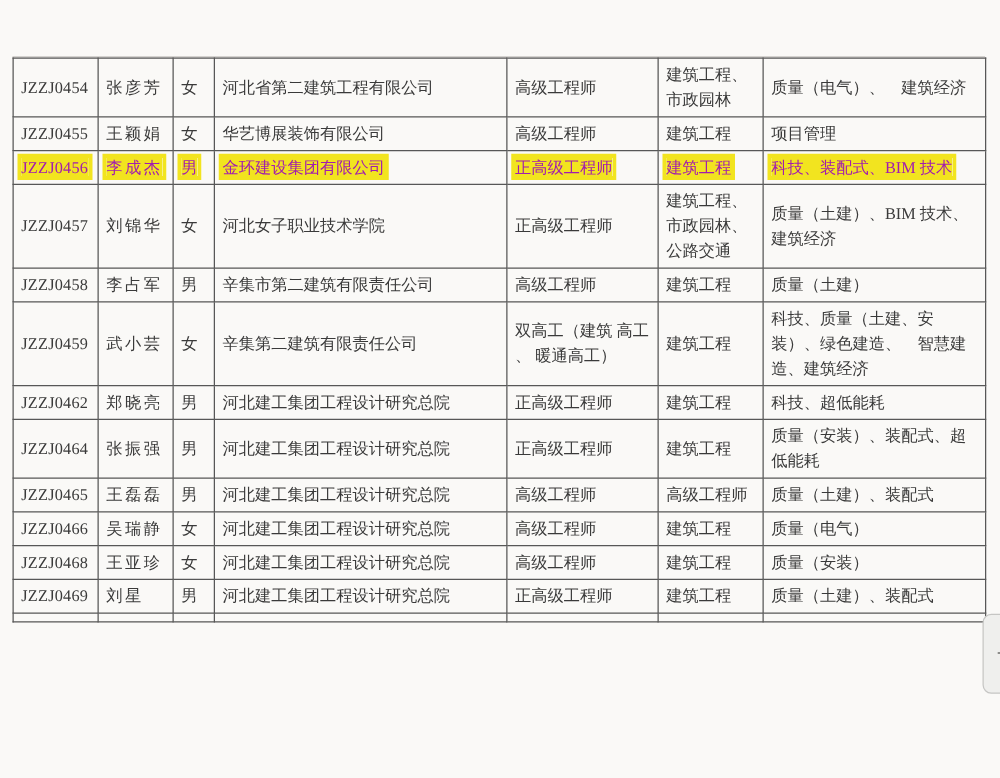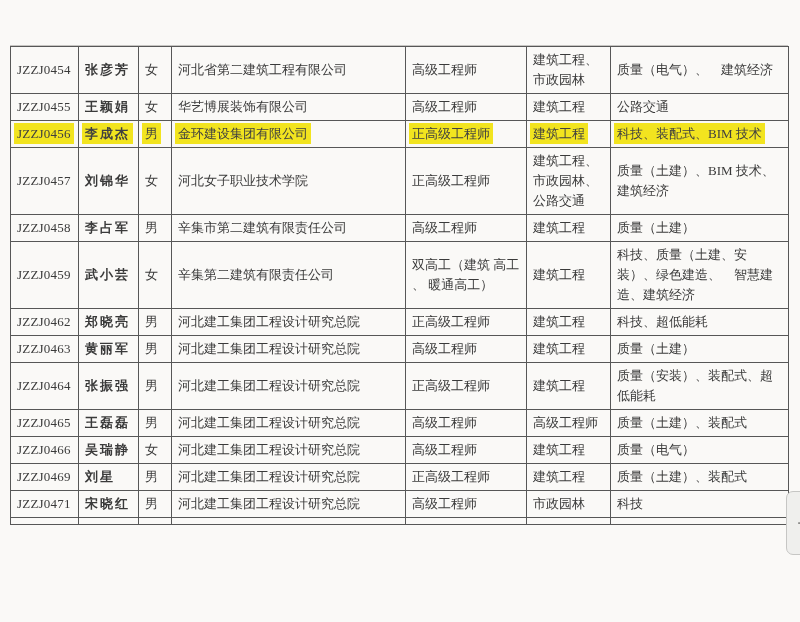--- a/index.html
+++ b/index.html
@@ -27,35 +27,35 @@
     border:1px solid #575757;
     padding:3px 6px;
     line-height:20px;
     font-size:13px;
     vertical-align:middle;
     word-break:break-all;
     overflow:hidden;
   }
   table.doc-table tr{min-height:26px;}
   td.col-id{font-size:14px;padding-left:4px;letter-spacing:0.2px;}
-  td.col-name{letter-spacing:2px;font-weight:bold;}
+  td.col-name{letter-spacing:2px;}
   .col-w-id{width:68px;}
   .col-w-name{width:60px;}
   .col-w-gender{width:33px;}
   .col-w-company{width:234px;}
   .col-w-title{width:121px;}
   .col-w-field{width:84px;}
   .col-w-specialty{width:178px;}
   .txt{display:inline;}
   tr.hl-row .txt{
     background:#f2e41f;
     box-shadow:0 0 0 3px #f2e41f;
     -webkit-box-decoration-break:clone;
     box-decoration-break:clone;
-    color:#404040;
+    color:#a21caf;
   }
   .float-plus{
     position:absolute;left:786px;top:455px;width:34px;height:62px;
     background:#efefed;border:1px solid #c6c6c4;border-radius:7px;
     display:flex;align-items:center;justify-content:center;
     font-size:24px;color:#8d8d8b;
     font-family:"Liberation Sans",sans-serif;
   }
 </style>
 </head>
@@ -84,21 +84,21 @@
           <td class="col-field"><span class="txt">建筑工程、市政园林</span></td>
           <td class="col-specialty"><span class="txt">质量（电气）、　建筑经济</span></td>
         </tr>
         <tr>
           <td class="col-id"><span class="txt">JZZJ0455</span></td>
           <td class="col-name"><span class="txt">王颖娟</span></td>
           <td class="col-gender"><span class="txt">女</span></td>
           <td class="col-company"><span class="txt">华艺博展装饰有限公司</span></td>
           <td class="col-title"><span class="txt">高级工程师</span></td>
           <td class="col-field"><span class="txt">建筑工程</span></td>
-          <td class="col-specialty"><span class="txt">公路交通</span></td>
+          <td class="col-specialty"><span class="txt">项目管理</span></td>
         </tr>
         <tr class="hl-row">
           <td class="col-id"><span class="txt">JZZJ0456</span></td>
           <td class="col-name"><span class="txt">李成杰</span></td>
           <td class="col-gender"><span class="txt">男</span></td>
           <td class="col-company"><span class="txt">金环建设集团有限公司</span></td>
           <td class="col-title"><span class="txt">正高级工程师</span></td>
           <td class="col-field"><span class="txt">建筑工程</span></td>
           <td class="col-specialty"><span class="txt">科技、装配式、BIM 技术</span></td>
         </tr>
@@ -132,29 +132,20 @@
         <tr>
           <td class="col-id"><span class="txt">JZZJ0462</span></td>
           <td class="col-name"><span class="txt">郑晓亮</span></td>
           <td class="col-gender"><span class="txt">男</span></td>
           <td class="col-company"><span class="txt">河北建工集团工程设计研究总院</span></td>
           <td class="col-title"><span class="txt">正高级工程师</span></td>
           <td class="col-field"><span class="txt">建筑工程</span></td>
           <td class="col-specialty"><span class="txt">科技、超低能耗</span></td>
         </tr>
         <tr>
-          <td class="col-id"><span class="txt">JZZJ0463</span></td>
-          <td class="col-name"><span class="txt">黄丽军</span></td>
-          <td class="col-gender"><span class="txt">男</span></td>
-          <td class="col-company"><span class="txt">河北建工集团工程设计研究总院</span></td>
-          <td class="col-title"><span class="txt">高级工程师</span></td>
-          <td class="col-field"><span class="txt">建筑工程</span></td>
-          <td class="col-specialty"><span class="txt">质量（土建）</span></td>
-        </tr>
-        <tr>
           <td class="col-id"><span class="txt">JZZJ0464</span></td>
           <td class="col-name"><span class="txt">张振强</span></td>
           <td class="col-gender"><span class="txt">男</span></td>
           <td class="col-company"><span class="txt">河北建工集团工程设计研究总院</span></td>
           <td class="col-title"><span class="txt">正高级工程师</span></td>
           <td class="col-field"><span class="txt">建筑工程</span></td>
           <td class="col-specialty"><span class="txt">质量（安装）、装配式、超低能耗</span></td>
         </tr>
         <tr>
           <td class="col-id"><span class="txt">JZZJ0465</span></td>
@@ -168,36 +159,36 @@
         <tr>
           <td class="col-id"><span class="txt">JZZJ0466</span></td>
           <td class="col-name"><span class="txt">吴瑞静</span></td>
           <td class="col-gender"><span class="txt">女</span></td>
           <td class="col-company"><span class="txt">河北建工集团工程设计研究总院</span></td>
           <td class="col-title"><span class="txt">高级工程师</span></td>
           <td class="col-field"><span class="txt">建筑工程</span></td>
           <td class="col-specialty"><span class="txt">质量（电气）</span></td>
         </tr>
         <tr>
+          <td class="col-id"><span class="txt">JZZJ0468</span></td>
+          <td class="col-name"><span class="txt">王亚珍</span></td>
+          <td class="col-gender"><span class="txt">女</span></td>
+          <td class="col-company"><span class="txt">河北建工集团工程设计研究总院</span></td>
+          <td class="col-title"><span class="txt">高级工程师</span></td>
+          <td class="col-field"><span class="txt">建筑工程</span></td>
+          <td class="col-specialty"><span class="txt">质量（安装）</span></td>
+        </tr>
+        <tr>
           <td class="col-id"><span class="txt">JZZJ0469</span></td>
           <td class="col-name"><span class="txt">刘星</span></td>
           <td class="col-gender"><span class="txt">男</span></td>
           <td class="col-company"><span class="txt">河北建工集团工程设计研究总院</span></td>
           <td class="col-title"><span class="txt">正高级工程师</span></td>
           <td class="col-field"><span class="txt">建筑工程</span></td>
           <td class="col-specialty"><span class="txt">质量（土建）、装配式</span></td>
-        </tr>
-        <tr>
-          <td class="col-id"><span class="txt">JZZJ0471</span></td>
-          <td class="col-name"><span class="txt">宋晓红</span></td>
-          <td class="col-gender"><span class="txt">男</span></td>
-          <td class="col-company"><span class="txt">河北建工集团工程设计研究总院</span></td>
-          <td class="col-title"><span class="txt">高级工程师</span></td>
-          <td class="col-field"><span class="txt">市政园林</span></td>
-          <td class="col-specialty"><span class="txt">科技</span></td>
         </tr>
         <tr>
           <td class="col-id"></td>
           <td class="col-name"></td>
           <td class="col-gender"></td>
           <td class="col-company"></td>
           <td class="col-title"></td>
           <td class="col-field"></td>
           <td class="col-specialty"></td>
         </tr>

